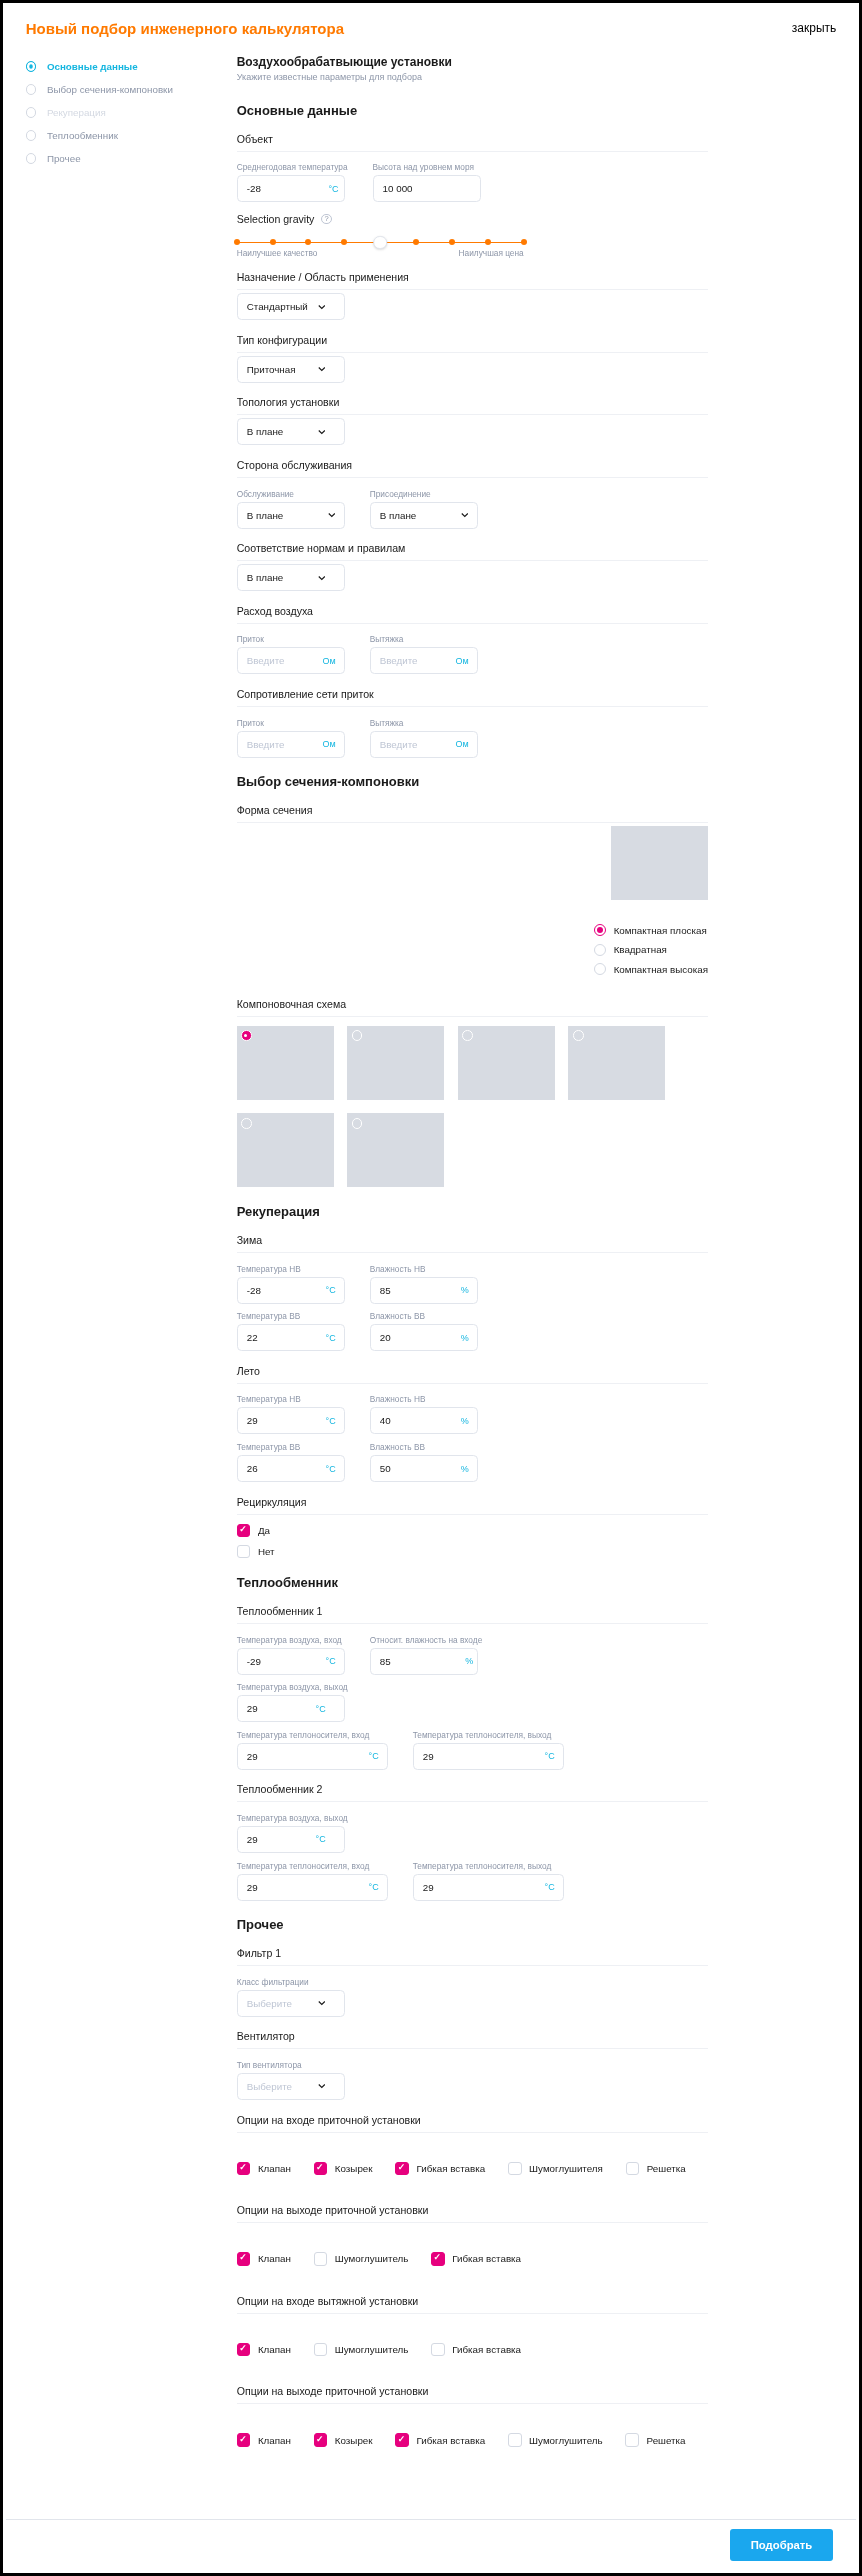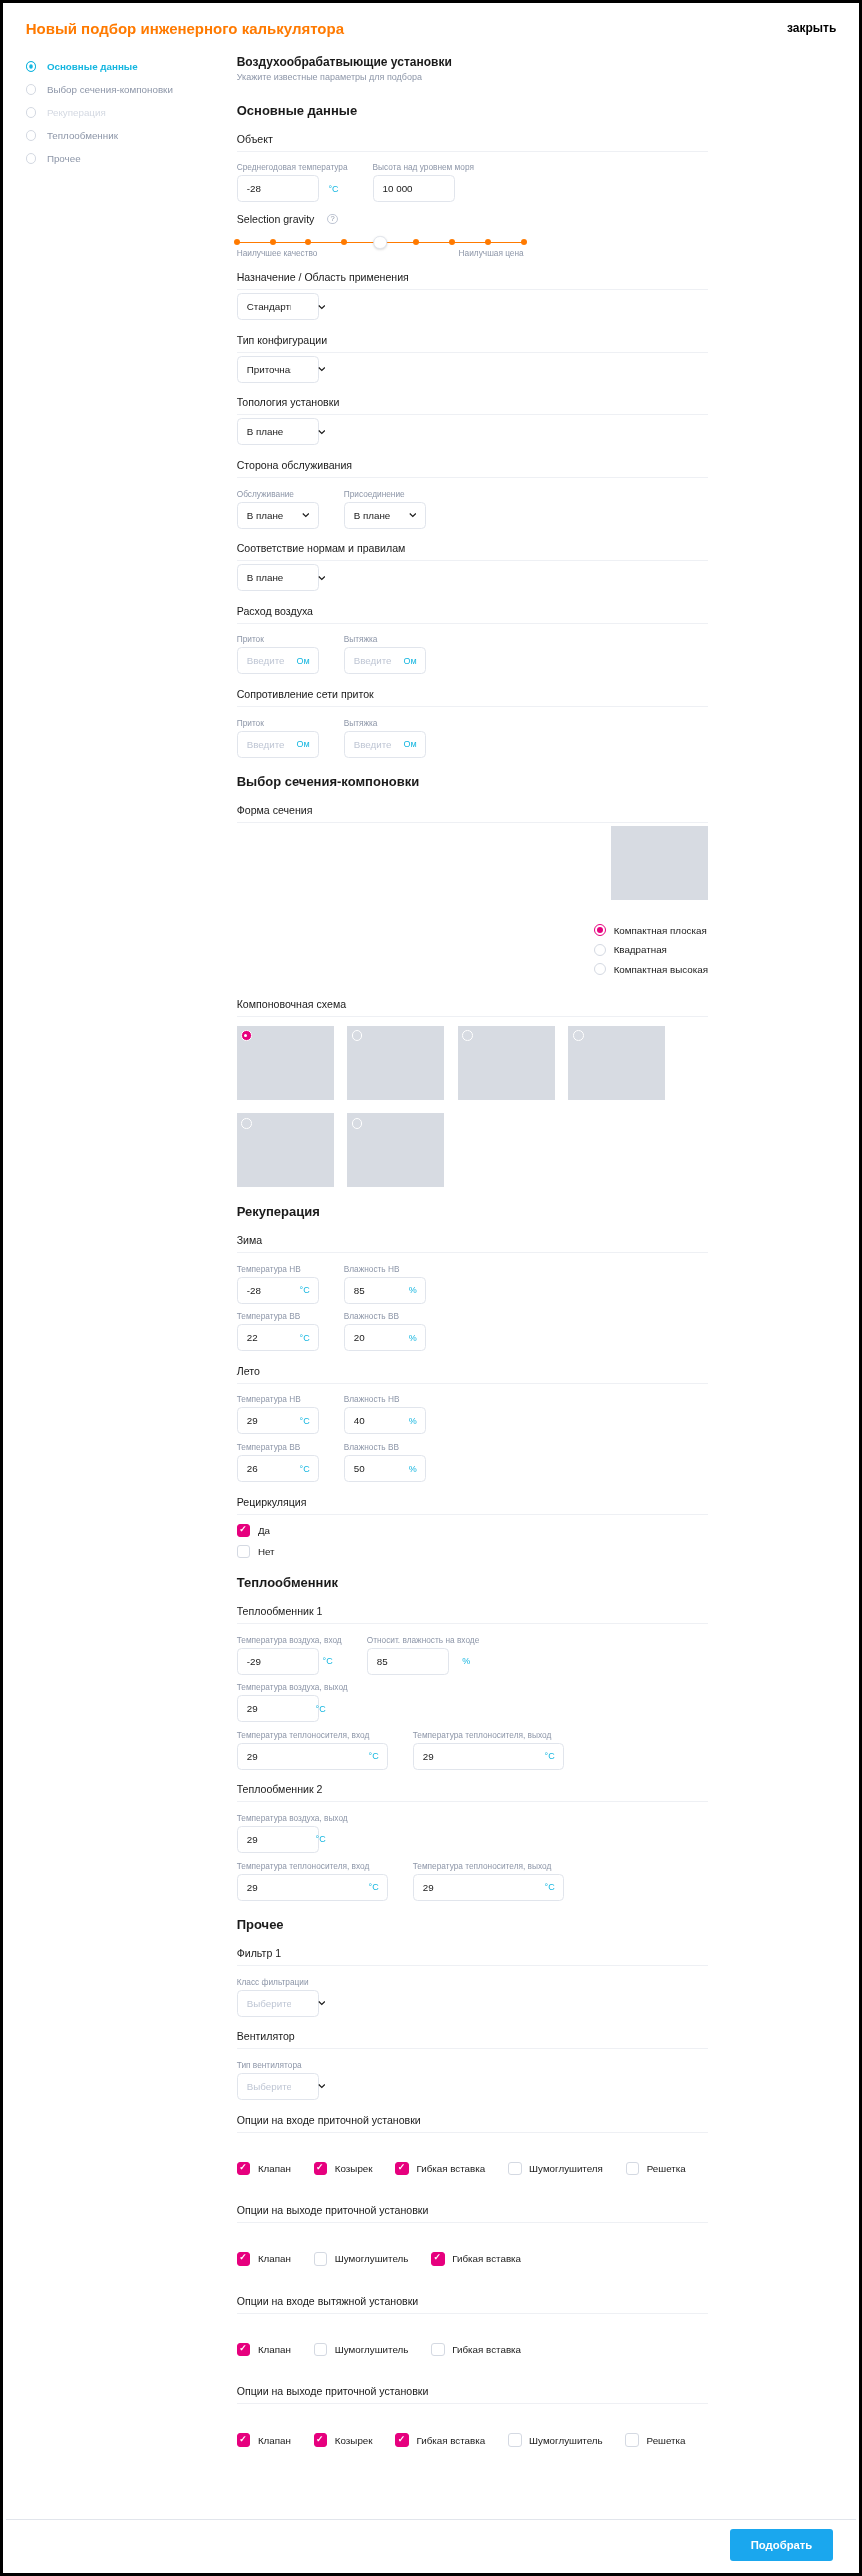--- a/index.html
+++ b/index.html
@@ -1,44 +1,44 @@
 <!DOCTYPE html>
 <html style="font-size:12px"><head>
 <meta charset="utf-8">
 <style>
 * { box-sizing: border-box; margin: 0; padding: 0; }
 body { font-family: -apple-system, BlinkMacSystemFont, "Segoe UI", Arial, sans-serif; background: #fff; color: #1a1a1a; }
 .page { width: 862px; min-height: 2576px; margin: 0 auto; border: 3px solid #000; position: relative; }
 .modal-header { display: flex; justify-content: space-between; align-items: center; padding: 16.6px 22.7px 10.6px; }
 .modal-title { color: #ff7a00; font-size: 15px; font-weight: 700; }
-.close-link { color: #000; font-weight: 700; font-size: 12px; cursor: pointer; }
+.close-link { color: #000; font-weight: 400; font-size: 12px; cursor: pointer; }
 .body-wrap { display: flex; padding: 7.6px 0 0 22.7px; }
 .sidebar { width: 211px; flex-shrink: 0; }
 .step { display: flex; align-items: center; font-size: 9.8px; padding: 6px 0; cursor: pointer; color: #8d96a8; }
 .step.active { color: #15b6e0; font-weight: 600; }
 .step.active .step-dot { border-color: #15b6e0; background: #15b6e0; box-shadow: inset 0 0 0 2.3px #fff; }
 .step.disabled { color: #d4d9e2; }
 .step-dot { width: 10.6px; height: 10.6px; border-radius: 50%; border: 1.5px solid #d4d9e2; margin-right: 10.6px; }
 .main { flex: 1; padding-right: 151px; padding-bottom: 91px; }
 h1.h1 { font-size: 12px; font-weight: 800; margin-bottom: 3px; }
 .subtitle { font-size: 9px; color: #8d96a8; margin-bottom: 21px; }
 h2.section-title { font-size: 13px; font-weight: 800; margin: 16.6px 0 15px; }
 h3.group-title { font-size: 10.6px; font-weight: 400; color: #1a1a1a; margin: 13.6px 0 3px; border-bottom: 0.8px solid #eef0f4; padding-bottom: 6px; }
 .field-label { font-size: 8.3px; color: #8d96a8; margin: 7.6px 0 3px; }
 .row { display: flex; gap: 25px; }
 .field { display: flex; flex-direction: column; }
 .input-wrap { position: relative; }
-.input, .select { height: 27px; border: 0.8px solid #e1e5ec; border-radius: 4.5px; padding: 0 27px 0 9px; font-size: 9.8px; color: #1a1a1a; background: #fff; width: 82px; }
+.input, .select { height: 27px; border: 0.8px solid #e1e5ec; border-radius: 4.5px; padding: 0 27px 0 9px; font-size: 9.8px; color: #1a1a1a; background: #fff; width: 108px; }
 .input.wide, .select.wide { width: 151px; }
 .input::placeholder { color: #bfc6d4; }
 .unit { position: absolute; right: 9px; top: 50%; transform: translateY(-50%); font-size: 9px; color: #15b6e0; pointer-events: none; }
 .chev { position: absolute; right: 9px; top: 50%; transform: translateY(-50%); pointer-events: none; }
 .chev svg { width: 7.6px; height: 7.6px; display: block; }
 .slider-wrap { margin: 10.6px 0 0; }
-.slider-title { font-size: 10.6px; color: #1a1a1a; display: flex; align-items: center; gap: 13px; }
+.slider-title { font-size: 10.6px; color: #1a1a1a; display: flex; align-items: center; gap: 7px; }
 .slider-track { position: relative; height: 1.5px; background: #ff7a00; margin: 16.6px 0 4.5px; width: 287px; }
 .slider-tick { position: absolute; width: 6px; height: 6px; border-radius: 50%; background: #ff7a00; top: -2.3px; transform: translateX(-50%); }
 .slider-handle { position: absolute; width: 13.6px; height: 13.6px; border-radius: 50%; background: #fff; border: 0.8px solid #e1e5ec; top: -6px; transform: translateX(-50%); box-shadow: 0 0.8px 2.3px rgba(0,0,0,.15); }
 .slider-labels { display: flex; justify-content: space-between; width: 287px; font-size: 8.3px; color: #8d96a8; }
 .radio-group, .check-group { display: flex; flex-direction: column; gap: 7.6px; margin: 9px 0; }
 .radio-item, .check-item { display: flex; align-items: center; gap: 7.6px; font-size: 9.8px; cursor: pointer; }
 .radio-dot { width: 12px; height: 12px; border-radius: 50%; border: 1.5px solid #d4d9e2; position: relative; flex-shrink: 0; }
 .radio-item.selected .radio-dot { border-color: #e6007e; }
 .radio-item.selected .radio-dot::after { content: ''; position: absolute; width: 6px; height: 6px; border-radius: 50%; background: #e6007e; top: 1.5px; left: 1.5px; }
 .check-box { width: 13.6px; height: 13.6px; border-radius: 3px; border: 1.5px solid #d4d9e2; position: relative; flex-shrink: 0; }

